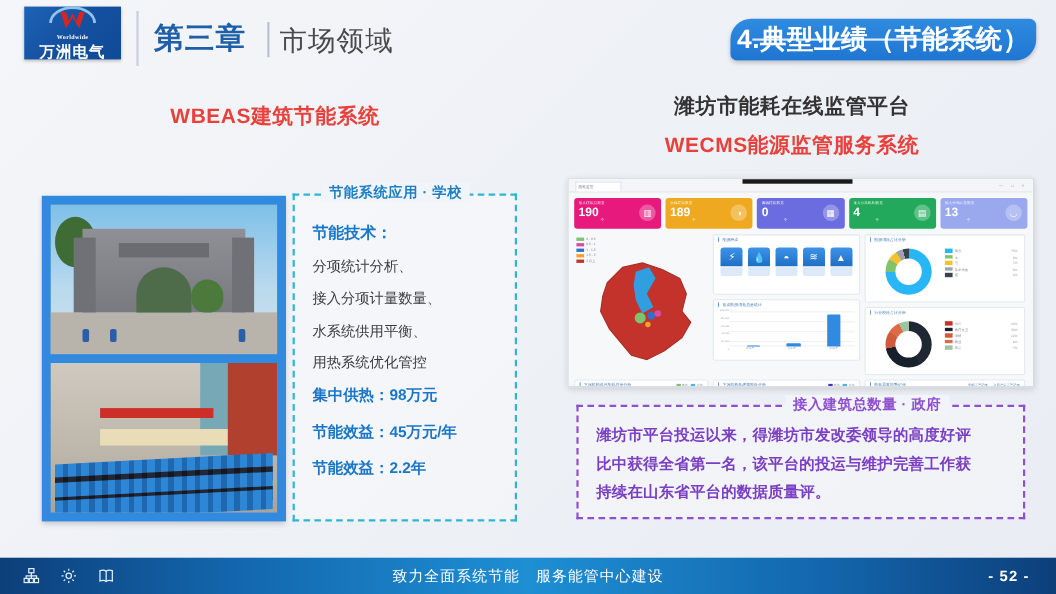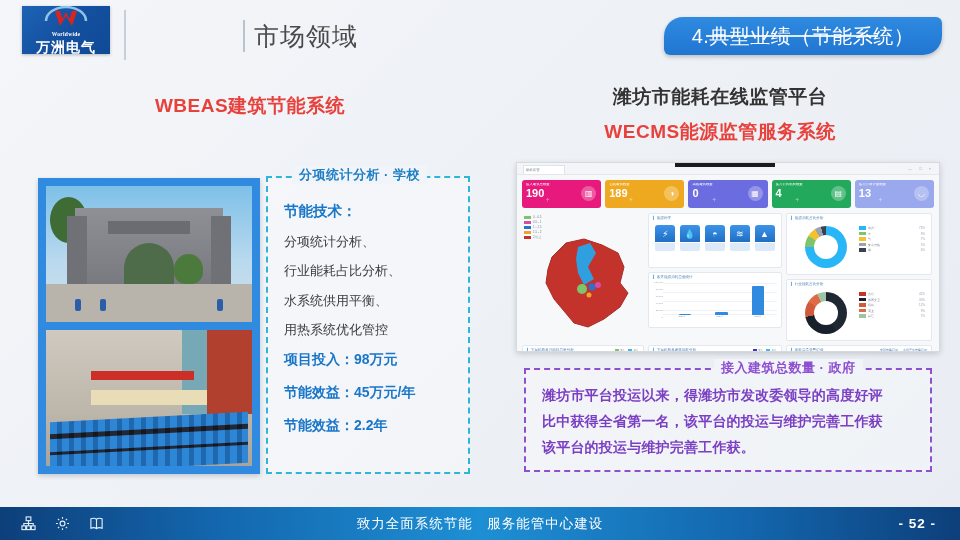--- a/index.html
+++ b/index.html
@@ -56,21 +56,21 @@
   
   .badge {
     position: absolute; left: 664px; top: 17px;
     width: 278px; height: 38px;
     background: linear-gradient(180deg, #2f8ae0 0%, #1f76d2 100%);
     border-radius: 19px 6px 19px 6px;
     box-shadow: 0 2px 4px rgba(0,0,0,.22);
     display: flex; align-items: center; justify-content: center;
   }
   .badge-text {
-    color: #ffffff; font-size: 20px; font-weight: normal;
+    color: #ffffff; font-size: 24px; font-weight: bold;
     letter-spacing: .5px; position: relative;
   }
   .badge-text::after {
     content: ""; position: absolute;
     left: 14px; right: 36px; top: 48%;
     height: 1.5px; background: rgba(255,255,255,.85);
   }
 
   
   .col-title { position: absolute; text-align: center; }
@@ -310,20 +310,21 @@
     <div class="logo-emblem">
       <svg width="46" height="24" viewBox="0 0 46 24">
         <path d="M3 15 A20 14 0 0 1 43 15" fill="none" stroke="#8fc3ea" stroke-width="2.5"></path>
         <path d="M12 5 L17 20 L23 10 L29 20 L34 5 L29 5 L26.5 13 L23 6 L19.5 13 L17 5 Z" fill="#d9251d"></path>
       </svg>
     </div>
     <div class="logo-world">Worldwide</div>
     <div class="logo-cn">万洲电气</div>
   </div>
   <div class="hdr-divider"></div>
+  <div class="hdr-chapter">第三章</div>
   <div class="hdr-sep"></div>
   <div class="hdr-subtitle">市场领域</div>
 
   <div class="badge">
     <span class="badge-text">4.典型业绩（节能系统）</span>
   </div>
 
   <div class="col-title ct-l">
     <div class="ct-line2">WBEAS建筑节能系统</div>
   </div>
@@ -361,29 +362,29 @@
         <div class="p2-rowdark" style="bottom:10%"></div>
         <div class="p2-row" style="bottom:-4%"></div>
       </div>
     </div>
   </div>
 
   <div class="panel-left">
     <div class="pl-body">
       <div class="pl-head">节能技术：</div>
       <div class="pl-item">分项统计分析、</div>
-      <div class="pl-item">行业能耗占比分析、</div>
+      <div class="pl-item">接入分项计量数量、</div>
       <div class="pl-item">水系统供用平衡、</div>
       <div class="pl-item">用热系统优化管控</div>
-      <div class="pl-kv">项目投入：98万元</div>
+      <div class="pl-kv">集中供热：98万元</div>
       <div class="pl-kv">节能效益：45万元/年</div>
       <div class="pl-kv">节能效益：2.2年</div>
     </div>
   </div>
-  <div class="panel-left-cap">分项统计分析 · 学校</div>
+  <div class="panel-left-cap">节能系统应用 · 学校</div>
 
   <div class="dash-wrap">
     <div class="dash-topbar">
       <div class="dash-tab">能耗监管</div>
       <div class="dash-blackbar"></div>
       <div class="dash-winbtns">— □ ×</div>
     </div>
 
     <div class="dash-body">
 
@@ -619,21 +620,21 @@
 
         </div>
       </div>
     </div>
   </div>
 
   <div class="panel-right">
     <div class="pr-body">
       <div class="pr-line">潍坊市平台投运以来，得潍坊市发改委领导的高度好评</div>
       <div class="pr-line">比中获得全省第一名，该平台的投运与维护完善工作获</div>
-      <div class="pr-line">该平台的投运与维护完善工作获。</div>
+      <div class="pr-line">持续在山东省平台的数据质量评。</div>
     </div>
   </div>
   <div class="panel-right-cap">接入建筑总数量 · 政府</div>
 
   <div class="footer">
     <div class="f-icons">
       <span class="fi">
         <svg width="15" height="15" viewBox="0 0 16 16" fill="none" stroke="#e4eef8" stroke-width="1.2">
           <rect x="5.5" y="1" width="5" height="4"></rect>
           <rect x="1" y="10.5" width="4" height="4"></rect>

